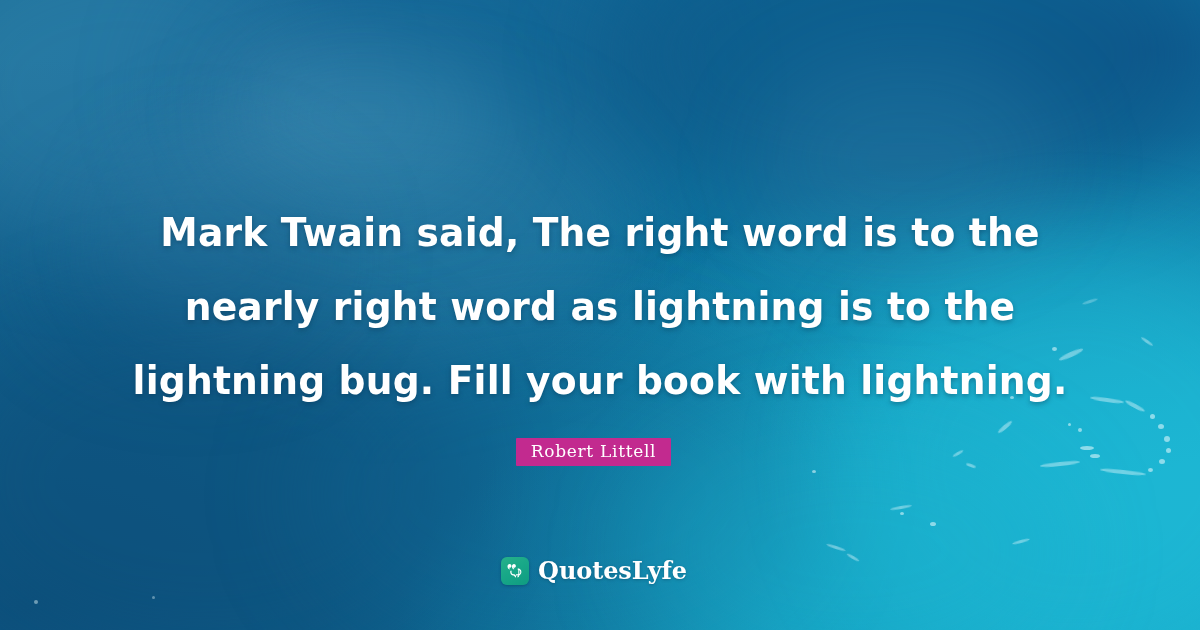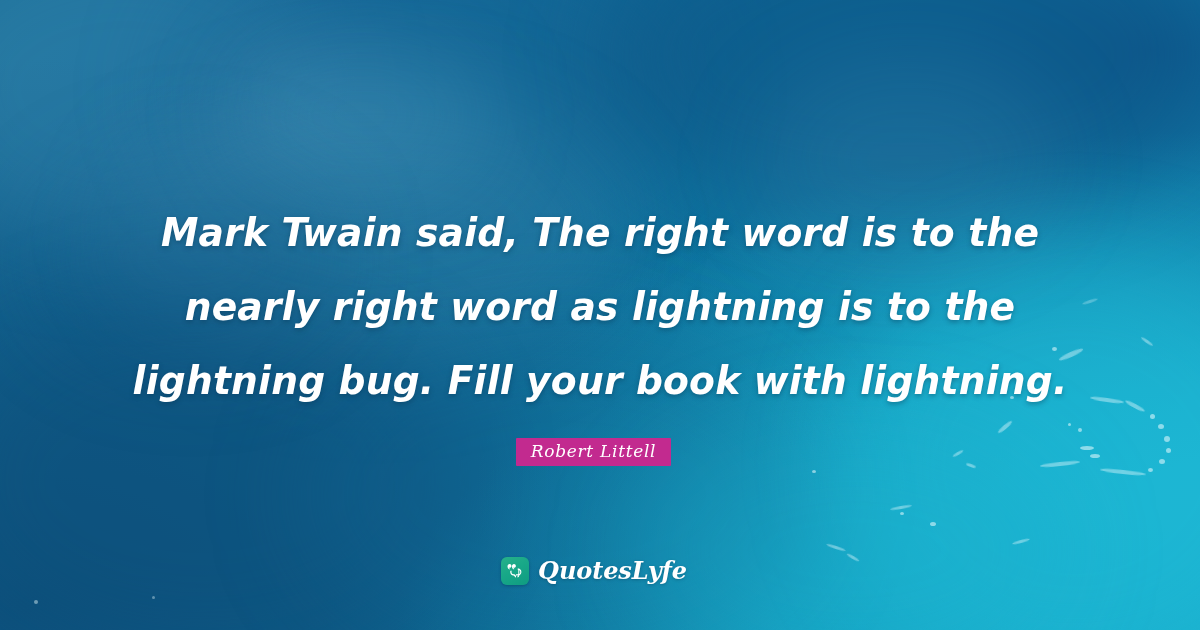--- a/index.html
+++ b/index.html
@@ -15,21 +15,20 @@
   #card {
     position:relative;
     width:1200px; height:630px;
     overflow:hidden;
     background:
       radial-gradient(120% 110% at 102% 78%, #1cb3d2 0%, rgba(28,179,210,0) 52%),
       radial-gradient(95% 85% at 88% 100%, #17a9c8 0%, rgba(23,169,200,0) 58%),
       radial-gradient(130% 120% at 96% 8%, #0e5e93 0%, rgba(14,94,147,0) 60%),
       radial-gradient(140% 140% at 2% 96%, #0c507c 0%, rgba(12,80,124,0) 62%),
       linear-gradient(117deg, #1a6e97 0%, #14699a 22%, #10719d 42%, #1190b1 64%, #17abc8 84%, #1bb4d0 100%);
-    font-style: italic;
   }
 
   
   .blot { position:absolute; border-radius:50%; filter:blur(46px); pointer-events:none; }
   .b1 { left:-90px;  top:-70px;  width:430px; height:320px; background:rgba(70,150,190,.30); }
   .b2 { left:170px;  top:-60px;  width:520px; height:300px; background:rgba(26,100,145,.40); }
   .b3 { left:600px;  top:-110px; width:620px; height:330px; background:rgba(12,78,126,.42); }
   .b4 { left:120px;  top:90px;   width:500px; height:280px; background:rgba(92,170,200,.20); }
   .b5 { left:-60px;  top:300px;  width:520px; height:360px; background:rgba(14,80,122,.45); }
   .b6 { left:300px;  top:330px;  width:520px; height:330px; background:rgba(16,104,150,.30); }

